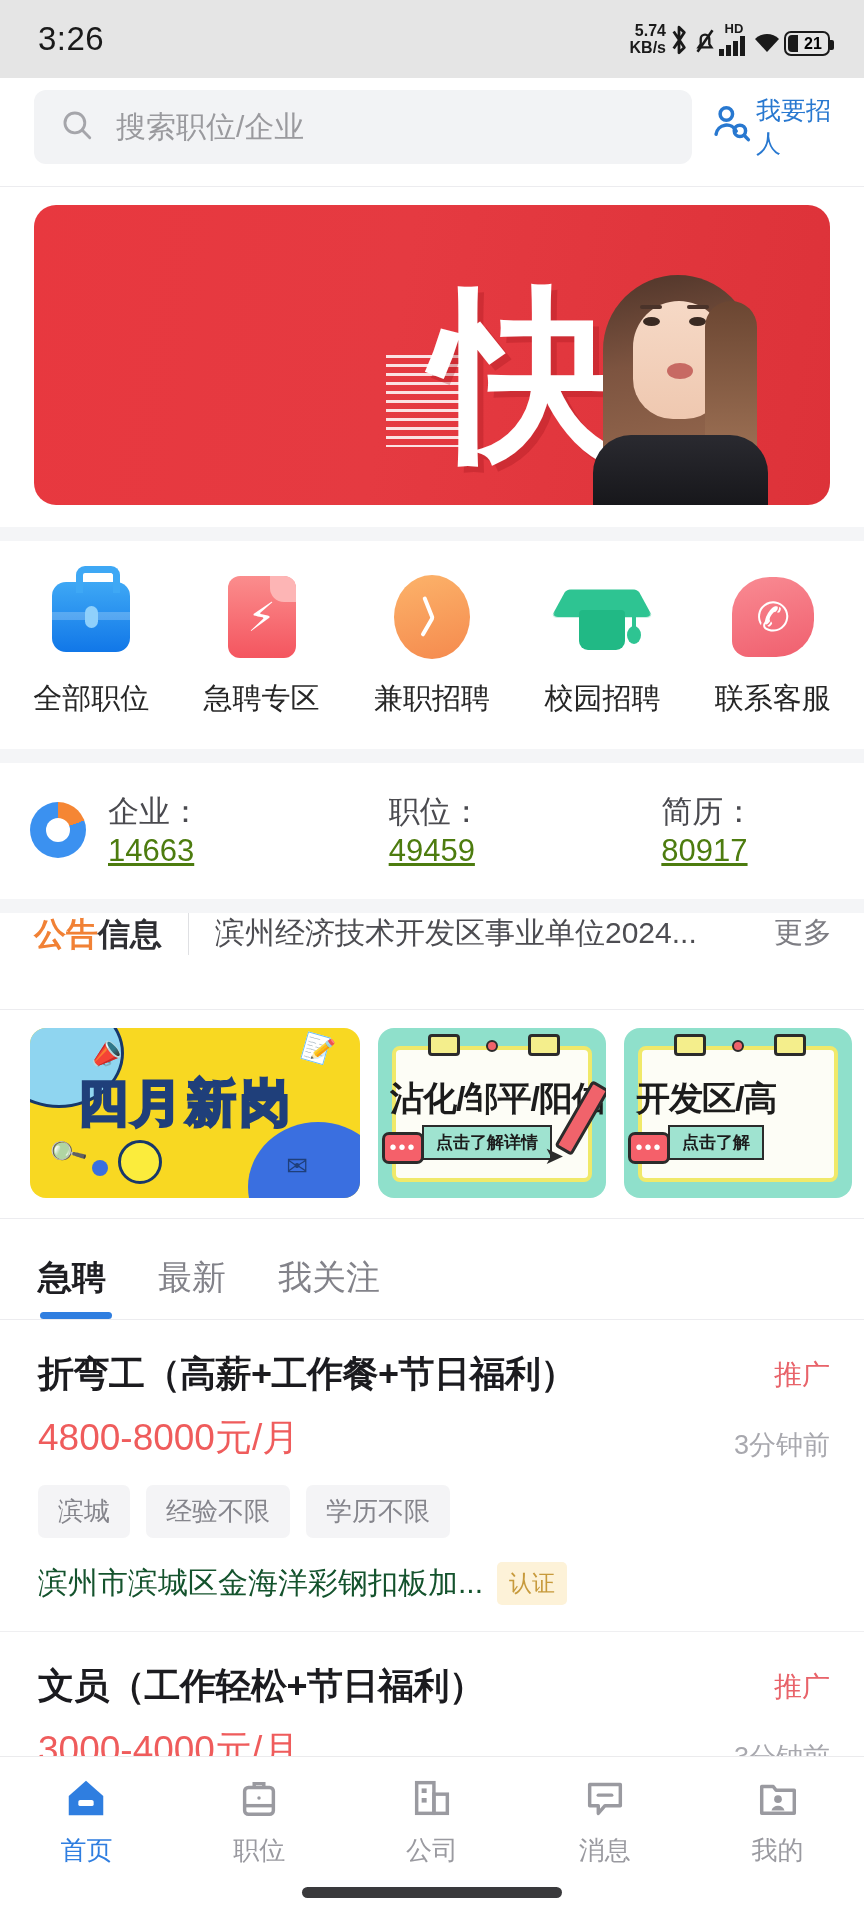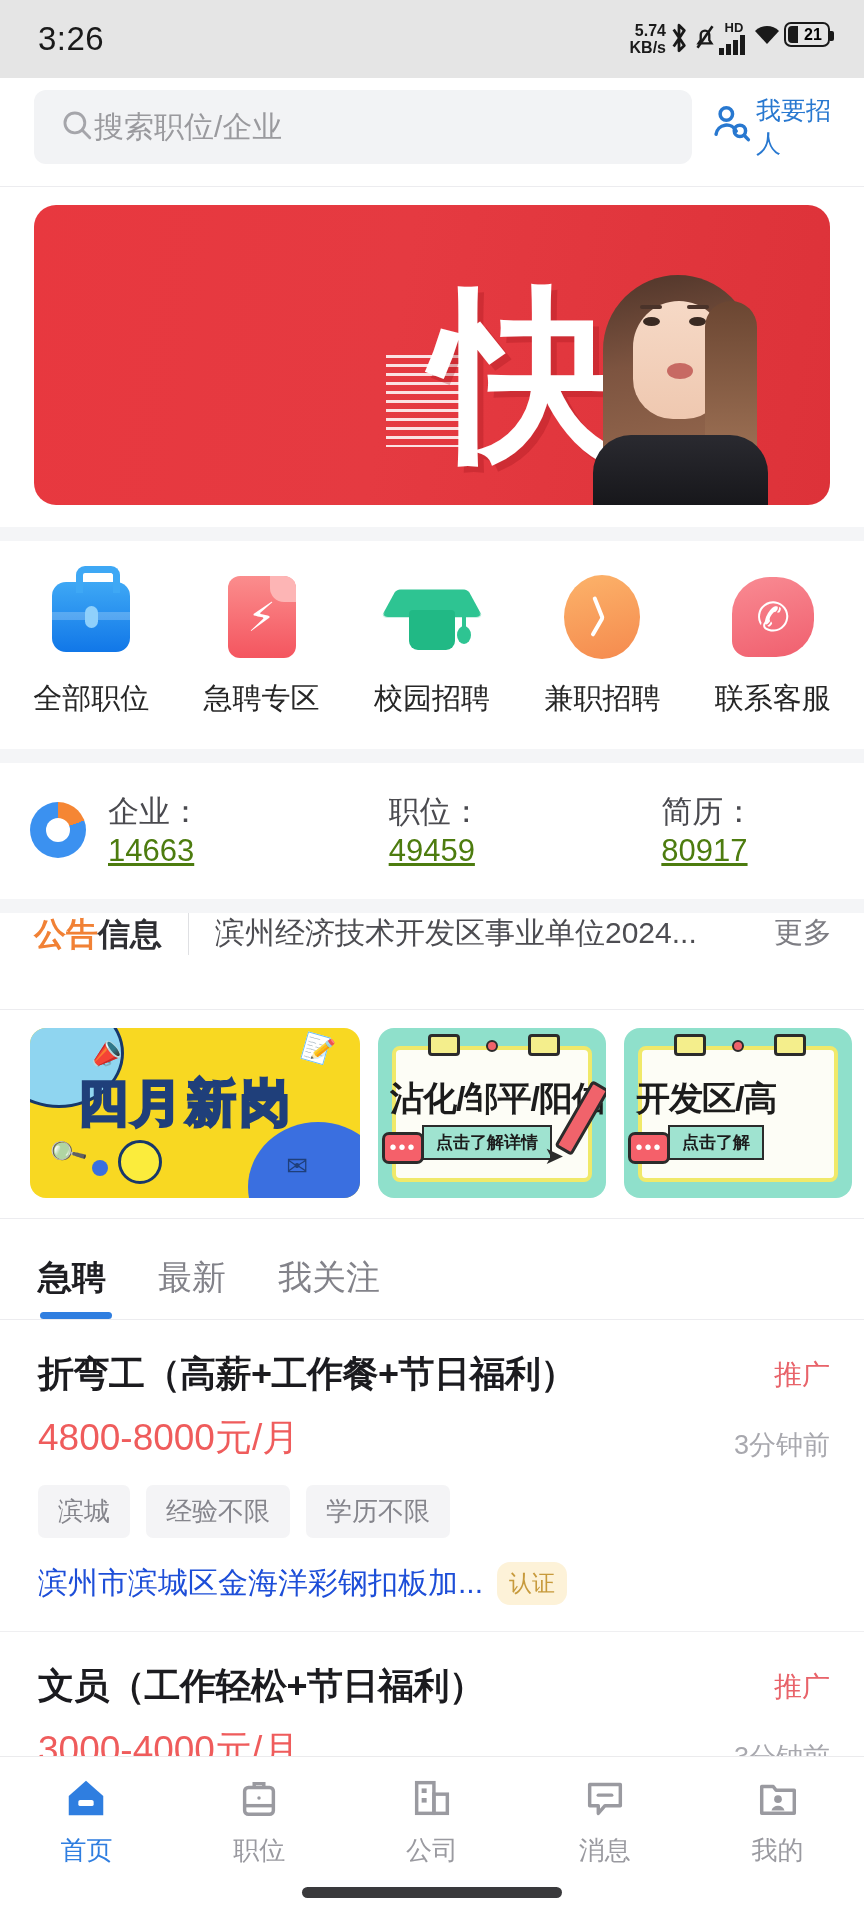--- a/index.html
+++ b/index.html
@@ -10,41 +10,41 @@
     overflow: hidden;
   }
   .phone { position: relative; width: 864px; height: 1920px; background: #ffffff; overflow: hidden; }
 
   
   .statusbar {
     height: 78px; display: flex; align-items: center;
     justify-content: space-between; padding: 0 34px 0 38px; background: #e5e5e5;
   }
   .status-time { font-size: 33px; color: #1a1a1a; letter-spacing: 0.5px; }
-  .status-right { display: flex; align-items: flex-start; }
+  .status-right { display: flex; align-items: flex-end; }
   .netspeed { font-size: 16px; line-height: 17px; text-align: right; color: #1a1a1a; font-weight: bold; }
   .sicon { color: #1a1a1a; display: flex; align-items: center; }
   .hd-wrap { display: flex; flex-direction: column; align-items: center; }
   .hd-text { font-size: 13px; font-weight: bold; line-height: 11px; }
   .battery {
     width: 46px; height: 25px; border: 2.5px solid #1a1a1a; border-radius: 7px;
     display: flex; align-items: center; justify-content: center; position: relative;
     font-size: 16px; font-weight: bold; padding-left: 12px;
   }
   .battery::after {
     content: ""; position: absolute; right: -6px; top: 7px;
     width: 4px; height: 10px; background: #1a1a1a; border-radius: 0 2px 2px 0;
   }
   .battery-fill { position: absolute; left: 2px; top: 2px; bottom: 2px; width: 10px; background: #1a1a1a; border-radius: 4px 0 0 4px; }
 
   
   .searchbar { display: flex; align-items: center; padding: 12px 26px 22px 34px; gap: 16px; background: #fff; }
   .search-input-wrap {
     flex: 1; height: 74px; background: #f2f3f5; border-radius: 12px;
-    display: flex; align-items: center; padding: 0 26px; 
+    display: flex; align-items: center; padding: 0 26px; gap: 22px;
   }
   .search-ph { font-size: 30px; color: #9a9a9e; }
   .recruit-btn { width: 130px; display: flex; flex-direction: row; align-items: center; gap: 4px; }
   .recruit-label { font-size: 25px; color: #2878d0; }
 
   .gap { height: 14px; background: #f4f5f7; }
   .hairline { height: 1px; background: #ececef; }
 
   
   .banner-sec { background: #fff; padding: 18px 34px 22px 34px; }
@@ -165,22 +165,22 @@
   .job { padding: 30px 34px 26px 38px; border-bottom: 1px solid #efeff1; }
   .job-top { display:flex; align-items:flex-start; justify-content: space-between; }
   .job-title { font-size: 36px; color:#1b1b1f; font-weight: bold; letter-spacing: -0.5px; }
   .job-promo { font-size: 28px; color:#e8636a; white-space: nowrap; margin-left: 16px; margin-top: 6px; }
   .job-mid { display:flex; align-items:flex-end; justify-content: space-between; margin-top: 14px; }
   .job-salary { font-size: 37px; color:#ef5c5c; }
   .job-time { font-size: 27px; color:#a8a8ae; white-space: nowrap; }
   .job-tags { display:flex; gap: 16px; margin-top: 22px; }
   .tag { background:#f4f4f6; color:#85858c; font-size: 26px; padding: 9px 20px; border-radius: 7px; }
   .job-comp { display:flex; align-items:center; margin-top: 24px; }
-  .comp-name { font-size: 30px; color:#1d4ed8; white-space: nowrap; overflow:hidden; text-overflow: ellipsis; max-width: 600px; }
-  .cert { margin-left: 14px; background:#fdf2d8; color:#c79a3c; font-size: 23px; padding: 6px 12px; border-radius: 13px; white-space: nowrap; }
+  .comp-name { font-size: 30px; color:#14532d; white-space: nowrap; overflow:hidden; text-overflow: ellipsis; max-width: 600px; }
+  .cert { margin-left: 14px; background:#fdf2d8; color:#c79a3c; font-size: 23px; padding: 6px 12px; border-radius: 5px; white-space: nowrap; }
 
   
   .bottomnav {
     position: absolute; left:0; right:0; bottom:0; height: 164px; background:#fff;
     border-top: 1px solid #ebebed; display:flex; align-items:flex-start; padding-top: 16px;
   }
   .nav { flex:1; display:flex; flex-direction:column; align-items:center; gap: 10px; }
   .nav-ico { height: 50px; display:flex; align-items:center; justify-content:center; }
   .nav-label { font-size: 26px; color:#9a9aa0; }
   .nav.active .nav-label { color:#2f7ee0; }
@@ -289,37 +289,37 @@
       <div class="qicon">
         <div class="doc">
             <div class="doc-fold"></div>
             <div class="bolt">⚡</div>
           </div>
       </div>
       <div class="qlabel">急聘专区</div>
     </div>
     <div class="qitem">
       <div class="qicon">
+        <div class="clock">
+            <div class="clock-h"></div>
+            <div class="clock-m"></div>
+          </div>
+      </div>
+      <div class="qlabel">兼职招聘</div>
+    </div>
+    <div class="qitem">
+      <div class="qicon">
         <div class="cap">
             <div class="cap-top"></div>
             <div class="cap-base"></div>
             <div class="cap-tassel"></div>
             <div class="cap-ball"></div>
           </div>
       </div>
       <div class="qlabel">校园招聘</div>
-    </div>
-    <div class="qitem">
-      <div class="qicon">
-        <div class="clock">
-            <div class="clock-h"></div>
-            <div class="clock-m"></div>
-          </div>
-      </div>
-      <div class="qlabel">兼职招聘</div>
     </div>
     <div class="qitem">
       <div class="qicon">
         <div class="chatph">
             <div class="chatph-i">✆</div>
           </div>
       </div>
       <div class="qlabel">联系客服</div>
     </div>
   </div>

